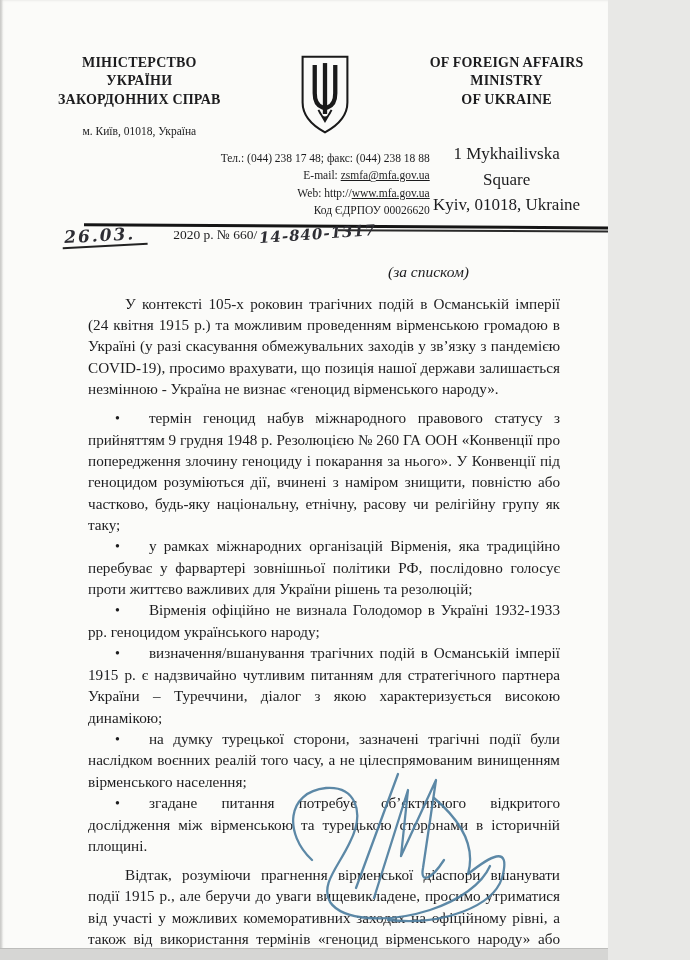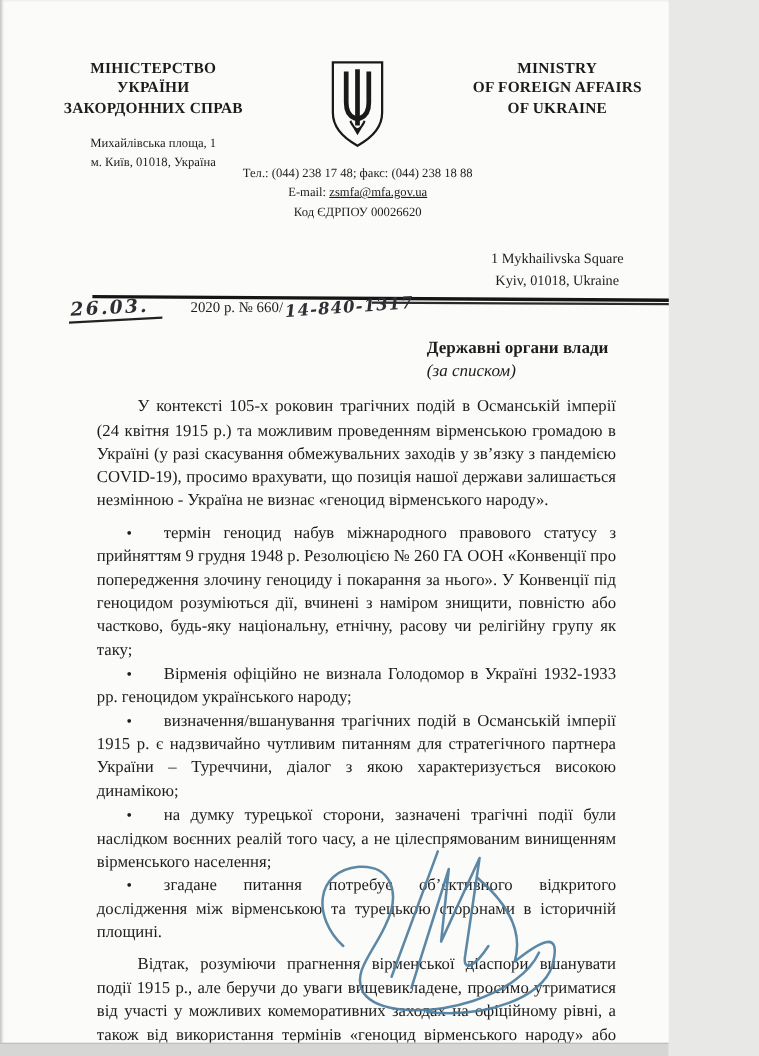--- a/index.html
+++ b/index.html
@@ -12,23 +12,23 @@
   
   .letterhead{display:flex; align-items:flex-start; padding:54px 34px 0 58px;}
   .lh-col{text-align:center;}
   .lh-left{width:224px;}
   .lh-center{flex:1;}
   .lh-right{width:214px;}
   .org-title{font-weight:bold; font-size:14px; line-height:1.32; letter-spacing:.2px;}
   .org-title div{white-space:nowrap;}
   .addr{font-size:11.5px; line-height:1.45; margin-top:14px;}
   .emblem{display:block; margin:0 auto;}
-  .contact{font-size:11.5px; line-height:1.5; margin-top:12px; white-space:nowrap;}
+  .contact{font-size:11.5px; line-height:1.5; margin-top:12px; white-space:nowrap;text-align:right;}
   .u{text-decoration:underline;}
-  .lh-right .addr-en{font-size:13px; line-height:1.5; margin-top:116px;}
+  .lh-right .addr-en{font-size:17px; line-height:1.5; margin-top:32px;}
   .lh-right .org-title{margin-top:0;}
   
   .rule-wrap{position:relative; margin:4px 0 0 84px; width:578px; height:8px;}
   .rule-main{position:absolute; left:0; top:2px; width:100%; height:3px; background:#151515; transform:rotate(.35deg);}
   .rule-sub{position:absolute; right:0; top:7px; width:56%; height:1.5px; background:#2a2a2a; transform:rotate(.3deg);}
   .ref-line{margin:-9px 0 0 62px; font-size:13.5px; display:flex; align-items:flex-end;}
   .hw{font-family:"DejaVu Serif","Liberation Serif",serif; font-style:italic; color:#2e2e34;}
   .hw-date{display:inline-block; font-size:17px; font-weight:bold; letter-spacing:2px;
            transform:rotate(-3deg) translateY(3px); border-bottom:2px solid #222;
            padding:0 12px 0 2px; margin-right:26px;}
@@ -57,46 +57,46 @@
 <div class="page">
 
   <div class="letterhead">
     <div class="lh-col lh-left">
       <div class="org-title">
         <div>МІНІСТЕРСТВО</div>
         <div>УКРАЇНИ</div>
         <div>ЗАКОРДОННИХ СПРАВ</div>
       </div>
       <div class="addr">
-        <div>Михайлівська площа, 1</div>
         <div>м. Київ, 01018, Україна</div>
       </div>
     </div>
 
     <div class="lh-col lh-center">
       <svg class="emblem" width="66" height="84" viewBox="0 0 70 90">
         <path d="M11,3 H59 V52 Q59,71 35,84 Q11,71 11,52 Z" fill="none" stroke="#1a1a1a" stroke-width="2.2"></path>
         <g fill="none" stroke="#1a1a1a" stroke-width="4.6" stroke-linecap="square">
           <path d="M35,12 V62"></path>
           <path d="M24,14 V42 Q24,54 32,57"></path>
           <path d="M46,14 V42 Q46,54 38,57"></path>
         </g>
         <path d="M28,60 Q35,76 42,60 L35,72 Z" fill="#1a1a1a" stroke="#1a1a1a" stroke-width="2"></path>
       </svg>
       <div class="contact">
         <div>Тел.: (044) 238 17 48; факс: (044) 238 18 88</div>
         <div><span>E-mail: </span><span class="u">zsmfa@mfa.gov.ua</span></div>
+        <div><span>Web: http://</span><span class="u">www.mfa.gov.ua</span></div>
         <div>Код ЄДРПОУ 00026620</div>
       </div>
     </div>
 
     <div class="lh-col lh-right">
       <div class="org-title">
+        <div>OF FOREIGN AFFAIRS</div>
         <div>MINISTRY</div>
-        <div>OF FOREIGN AFFAIRS</div>
         <div>OF UKRAINE</div>
       </div>
       <div class="addr addr-en">
         <div>1 Mykhailivska Square</div>
         <div>Kyiv, 01018, Ukraine</div>
       </div>
     </div>
   </div>
 
   <div class="rule-wrap">
@@ -104,28 +104,28 @@
     <div class="rule-sub"></div>
   </div>
 
   <div class="ref-line">
     <span class="hw hw-date">26.03.</span>
     <span class="ref-printed">2020 р. № 660/</span>
     <span class="hw hw-number">14-840-1317</span>
   </div>
 
   <div class="recipient">
-    <div class="to">Державні органи влади</div>
     <div class="note">(за списком)</div>
   </div>
 
 
   <div class="body-text">
     <p class="sp">У контексті 105-х роковин трагічних подій в Османській імперії (24 квітня 1915 р.) та можливим проведенням вірменською громадою в Україні (у разі скасування обмежувальних заходів у зв’язку з пандемією COVID-19), просимо врахувати, що позиція нашої держави залишається незмінною - Україна не визнає «геноцид вірменського народу».</p>
     <p class="bullet"><span class="bullet-glyph">•</span><span>термін геноцид набув міжнародного правового статусу з прийняттям 9 грудня 1948 р. Резолюцією № 260 ГА ООН «Конвенції про попередження злочину геноциду і покарання за нього». У Конвенції під геноцидом розуміються дії, вчинені з наміром знищити, повністю або частково, будь-яку національну, етнічну, расову чи релігійну групу як таку;</span></p>
+    <p class="bullet"><span class="bullet-glyph">•</span><span>у рамках міжнародних організацій Вірменія, яка традиційно перебуває у фарвартері зовнішньої політики РФ, послідовно голосує проти життєво важливих для України рішень та резолюцій;</span></p>
     <p class="bullet"><span class="bullet-glyph">•</span><span>Вірменія офіційно не визнала Голодомор в Україні 1932-1933 рр. геноцидом українського народу;</span></p>
     <p class="bullet"><span class="bullet-glyph">•</span><span>визначення/вшанування трагічних подій в Османській імперії 1915 р. є надзвичайно чутливим питанням для стратегічного партнера України – Туреччини, діалог з якою характеризується високою динамікою;</span></p>
     <p class="bullet"><span class="bullet-glyph">•</span><span>на думку турецької сторони, зазначені трагічні події були наслідком воєнних реалій того часу, а не цілеспрямованим винищенням вірменського населення;</span></p>
     <p class="bullet"><span class="bullet-glyph">•</span><span>згадане питання потребує об’єктивного відкритого дослідження між вірменською та турецькою сторонами в історичній площині.</span></p>
     <p class="sp" style="margin-top:8px;">Відтак, розуміючи прагнення вірменської діаспори вшанувати події 1915 р., але беручи до уваги вищевикладене, просимо утриматися від участі у можливих комеморативних заходах на офіційному рівні, а також від використання термінів «геноцид вірменського народу» або «геноцид вірмен».</p>
   </div>
 
   <svg class="signature-svg" width="250" height="175" viewBox="0 0 250 175">
     <g fill="none" stroke="#4f7fa0" stroke-width="2.3" stroke-linecap="round" stroke-linejoin="round" opacity="0.92">
       <path d="M30,92 C2,66 4,24 44,20 C72,18 84,42 68,74 C57,98 38,116 48,134 C60,152 104,156 148,142 C178,132 200,116 208,98"></path>

